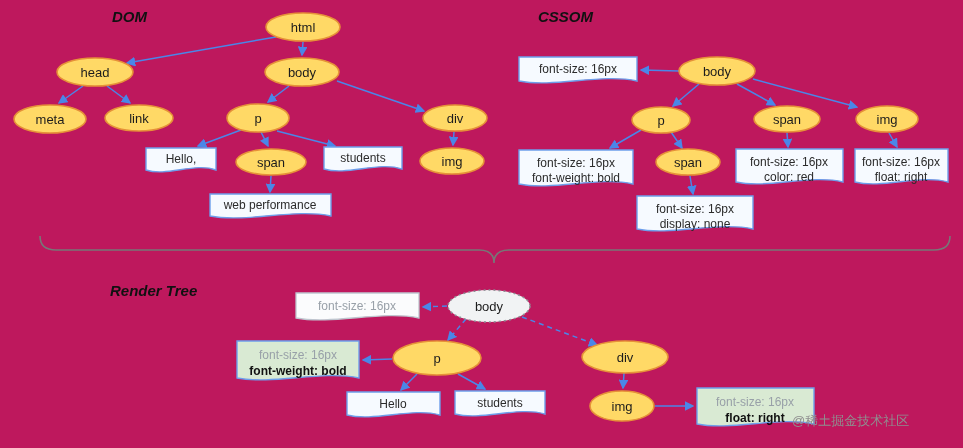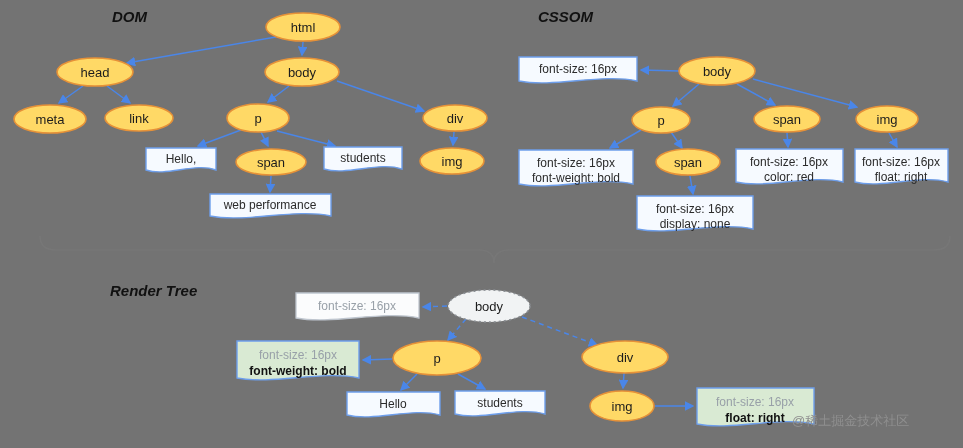--- a/index.html
+++ b/index.html
@@ -1,16 +1,16 @@
 <!DOCTYPE html>
 <html><head>
 <meta charset="utf-8">
 <style>
   html, body { margin: 0; padding: 0; background: #ffffff; }
-  .stage { position: relative; width: 963px; height: 448px; background: #737373; overflow: hidden; }
+  .stage { position: relative; width: 963px; height: 448px; background: #be185d; overflow: hidden; }
   svg text { font-family: "Liberation Sans", sans-serif; }
   .title { font-size: 15px; font-weight: bold; font-style: italic; fill: #111111; }
   .node-ellipse { fill: #ffd966; stroke: #e69138; stroke-width: 1.6; }
   .render-body { fill: #f1f3f4; stroke: #8d9196; stroke-width: 1.5; stroke-dasharray: 2 3; }
   .node-label { font-size: 13px; fill: #1c1c1c; text-anchor: middle; dominant-baseline: central; }
   .edge { stroke: #4a86e8; stroke-width: 1.5; fill: none; }
   .dashed { stroke-dasharray: 5 4; }
   .doc-blue { fill: #f6faff; stroke: #6d9eeb; stroke-width: 1.4; }
   .doc-green { fill: #d9ead3; stroke: #6d9eeb; stroke-width: 1.4; }
   .doc-grey { fill: #fbfcfd; stroke: #bfc6cf; stroke-width: 1.3; }

